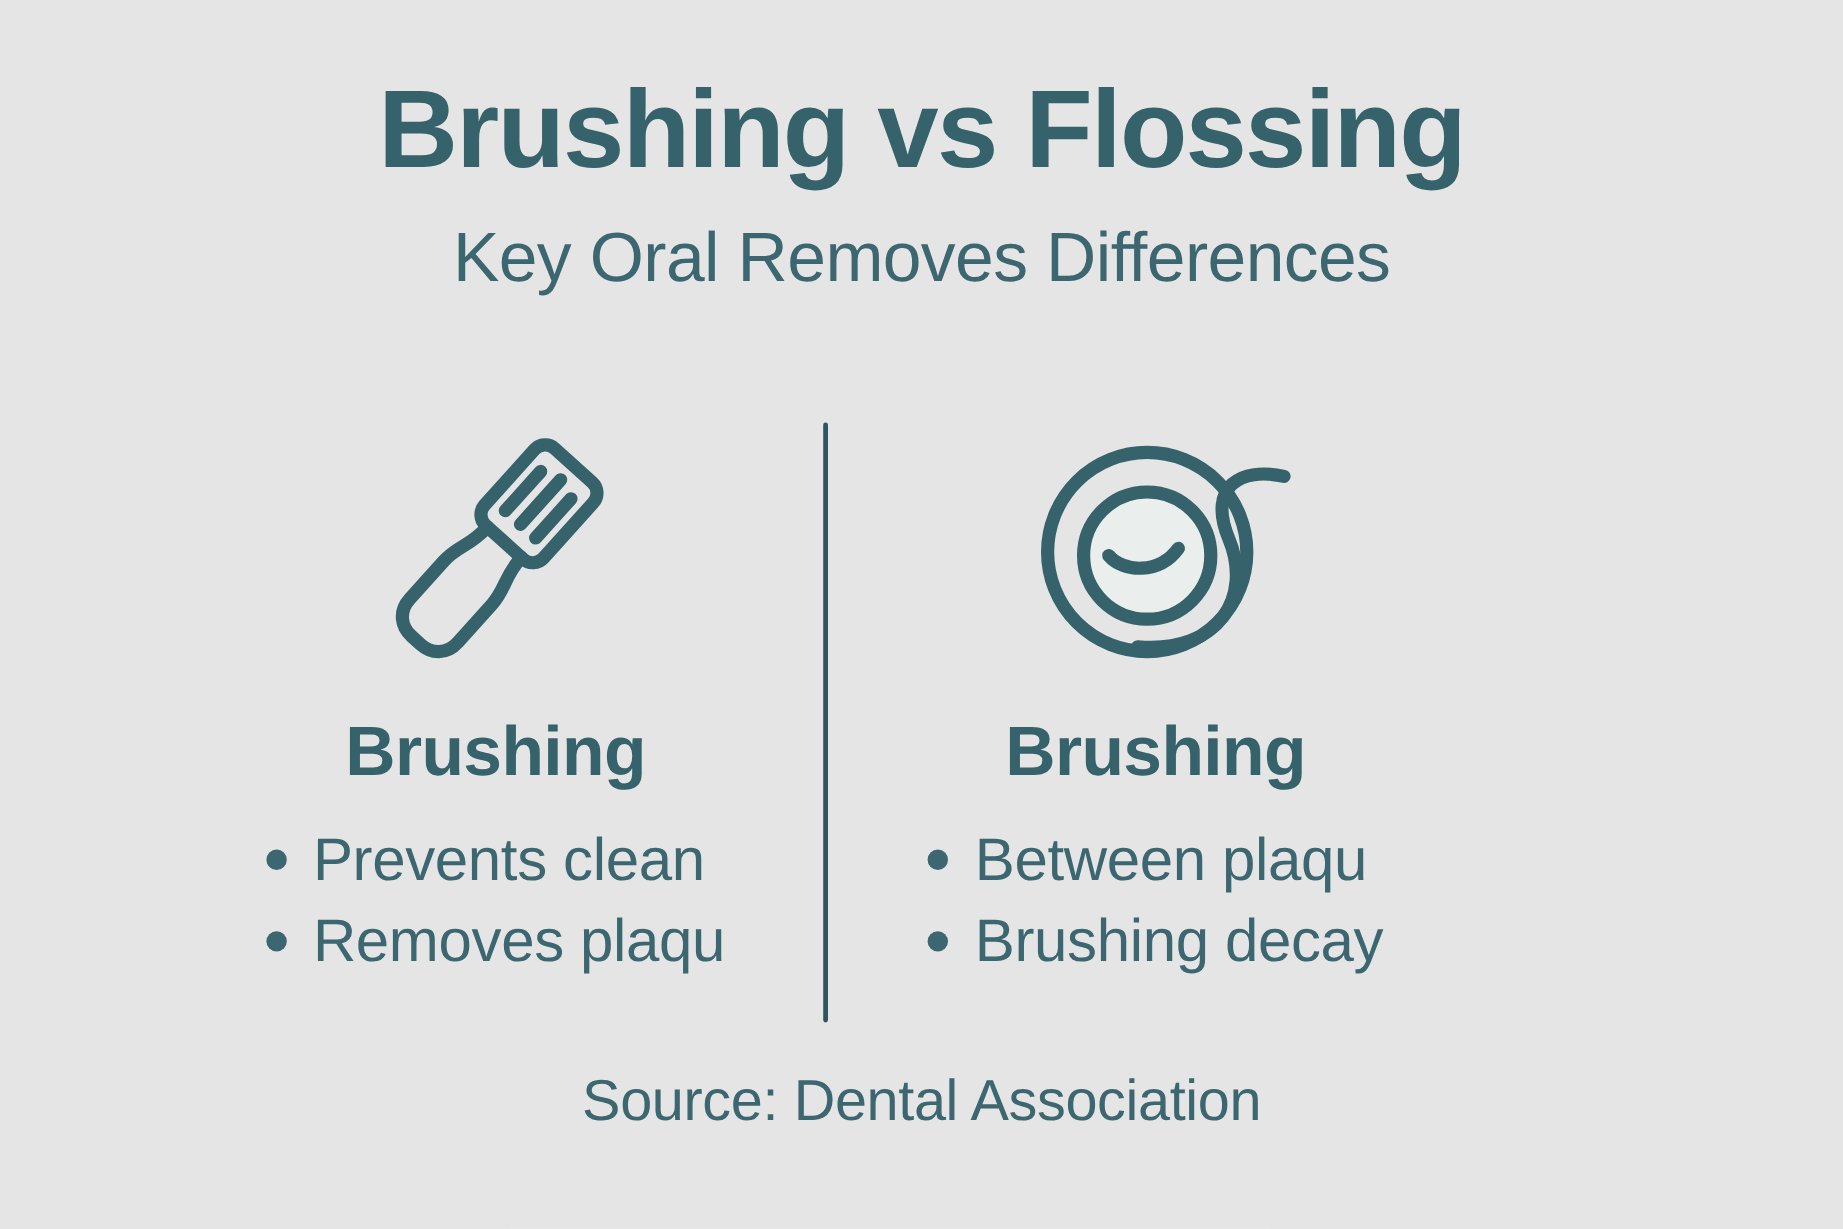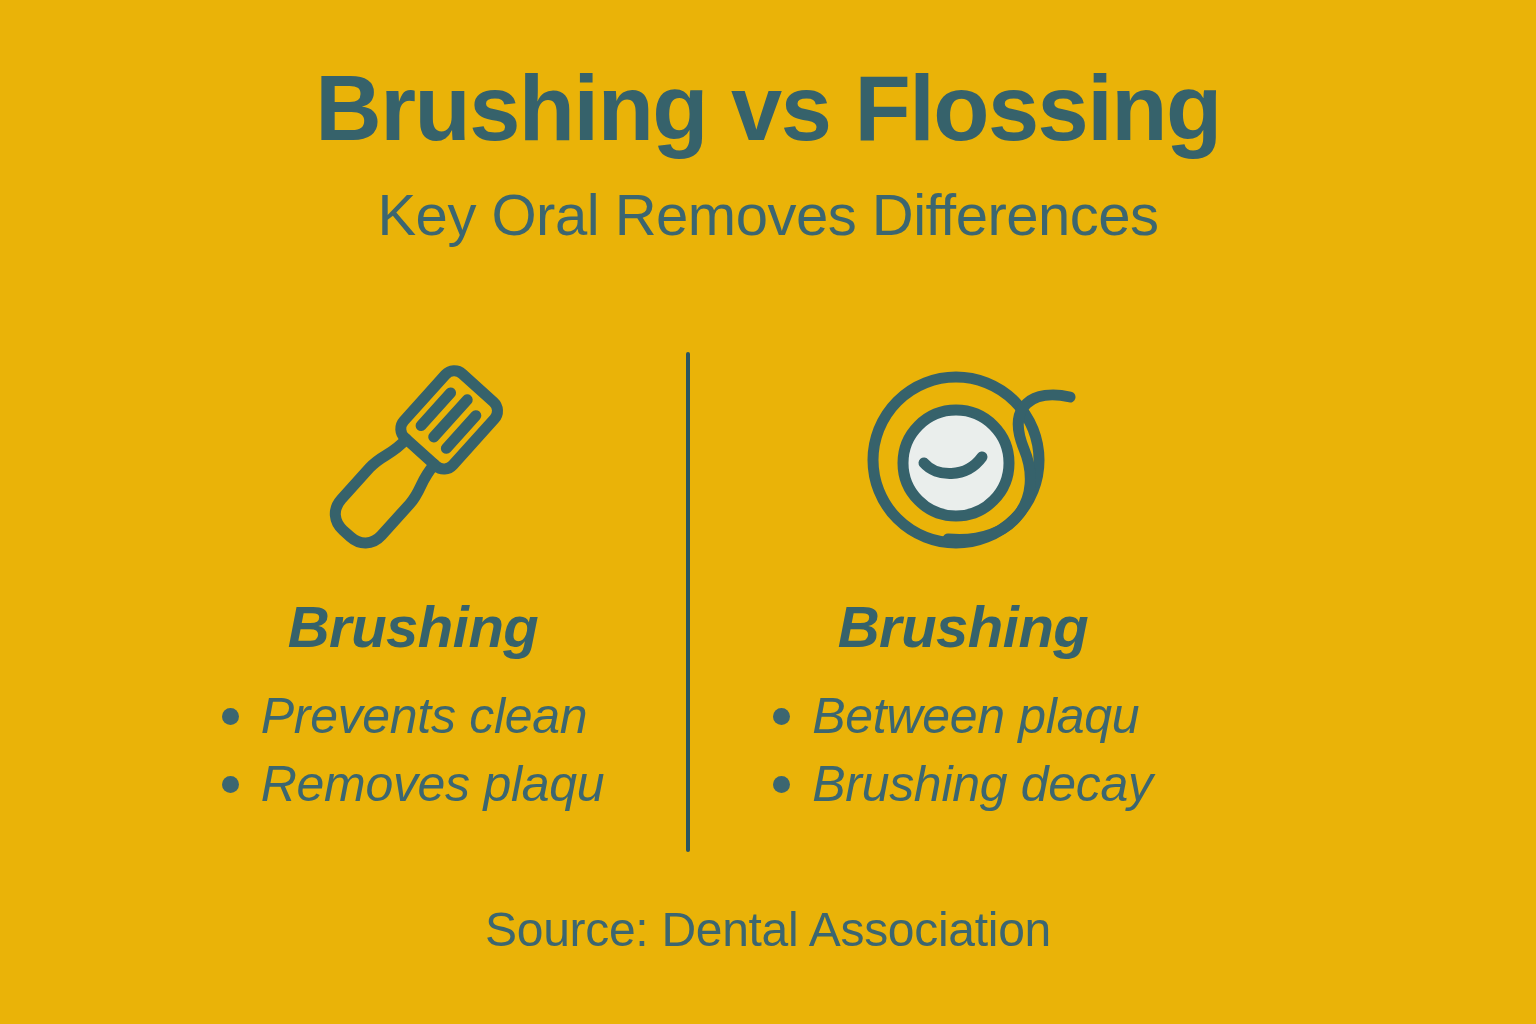--- a/index.html
+++ b/index.html
@@ -13,21 +13,21 @@
     background: #f8f9f8;
     font-family: "Liberation Sans", "DejaVu Sans", sans-serif;
     color: #36626b;
     overflow: hidden;
   }
 
   #infographic {
     position: relative;
     width: 1536px;
     height: 1024px;
-    background: #eab308;
+    background: #e5e5e5;
   }
 
   
   .header {
     position: absolute;
     left: 0;
     top: 62px;
     width: 1536px;
     text-align: center;
   }
@@ -55,21 +55,20 @@
   .columns {
     position: absolute;
     left: 0;
     top: 340px;
     width: 1376px;
     height: 520px;
     display: flex;
     flex-direction: row;
     align-items: flex-start;
     justify-content: center;
-    font-style: italic;
   }
   .column {
     width: 480px;
     display: flex;
     flex-direction: column;
     align-items: center;
   }
   .col-left  { margin-right: 33px; }
   .col-right { margin-left: 33px; }
 
@@ -134,21 +133,21 @@
     left: 0;
     top: 890px;
     width: 1536px;
     text-align: center;
   }
   .source {
     font-size: 48px;
     font-weight: normal;
     letter-spacing: -0.3px;
     color: #3c6670;
-    margin: 12px;
+    margin: 0;
     white-space: nowrap;
   }
 </style>
 </head>
 <body>
 
 <div id="infographic">
 
   <div class="header">
     <h1 class="title">Brushing vs Flossing</h1>

